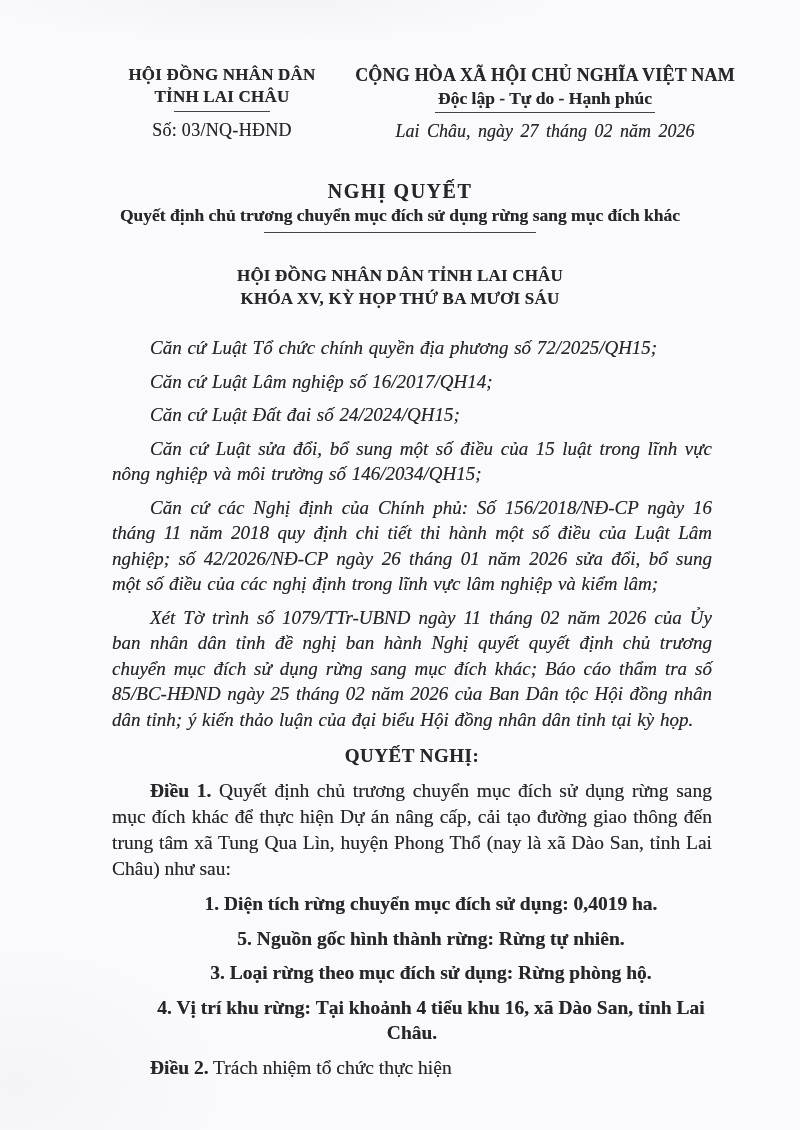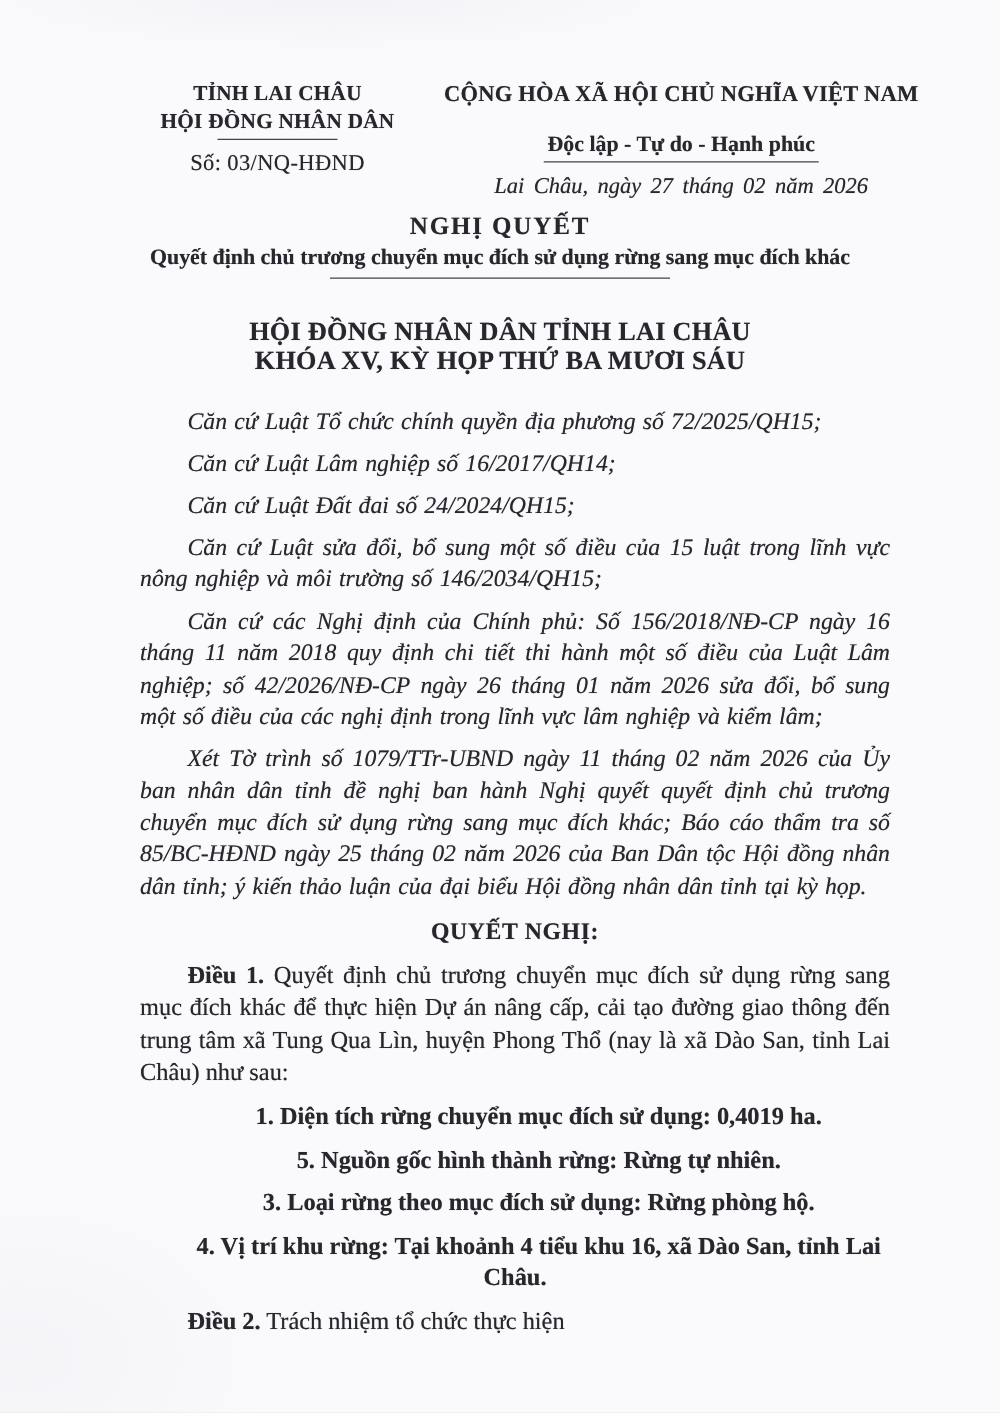--- a/index.html
+++ b/index.html
@@ -25,31 +25,31 @@
   .header-right { flex: 1; text-align: center; }
   .org-line { font-weight: bold; font-size: 17px; line-height: 22px; letter-spacing: 0.2px; }
   .org-rule { width: 96px; height: 0; border-bottom: 1.5px solid #43434c; margin: 3px auto 0; }
   .doc-number { font-size: 18px; margin-top: 8px; letter-spacing: 0.3px; }
   .nat-line1 { font-weight: bold; font-size: 18px; line-height: 22px; letter-spacing: 0.2px; }
   .nat-line2 {
     display: inline-block;
     font-weight: bold; font-size: 17.5px; line-height: 22px;
     padding: 0 3px 3px;
     border-bottom: 1.5px solid #43434c;
-    margin-top: 18px;
+    margin-top: 1px;
   }
   .place-date { font-style: italic; font-size: 18px; margin-top: 8px; word-spacing: 3px; }
 
   
-  .title-block { text-align: center; margin-top: 10px; font-family: Liberation Serif, serif; }
+  .title-block { text-align: center; margin-top: 37px; font-family: Liberation Serif, serif; }
   .title-main { font-weight: bold; font-size: 20px; letter-spacing: 1.5px; line-height: 24px; }
   .title-sub { font-weight: bold; font-size: 17.5px; line-height: 23px; margin-top: 1px; }
   .title-rule { width: 272px; height: 0; border-bottom: 1.5px solid #43434c; margin: 5px auto 0; }
 
-  .issuer { text-align: center; font-weight: bold; font-size: 21px; line-height: 23px; margin-top: 31px; letter-spacing: 0.2px; }
+  .issuer { text-align: center; font-weight: bold; font-size: 17px; line-height: 23px; margin-top: 31px; letter-spacing: 0.2px; }
 
   
   .body-text { margin: 25px 88px 0 112px; }
   .preamble p {
     font-style: italic;
     font-size: 19px;
     line-height: 25.5px;
     text-align: justify;
     text-indent: 38px;
     margin-bottom: 8px;
@@ -73,22 +73,22 @@
     font-weight: bold;
   }
 </style>
 </head>
 <body>
 
 <div class="page">
 
   <div class="header">
     <div class="header-left">
+      <div class="org-line">HỘI ĐỒNG NHÂN DÂN</div>
       <div class="org-line">TỈNH LAI CHÂU</div>
-      <div class="org-line">HỘI ĐỒNG NHÂN DÂN</div>
       <div class="org-rule"></div>
       <div class="doc-number">Số:  03/NQ-HĐND</div>
     </div>
     <div class="header-right">
       <div class="nat-line1">CỘNG HÒA XÃ HỘI CHỦ NGHĨA VIỆT NAM</div>
       <div>
         <span class="nat-line2">Độc lập - Tự do - Hạnh phúc</span>
       </div>
       <div class="place-date">Lai Châu, ngày 27 tháng 02 năm 2026</div>
     </div>

